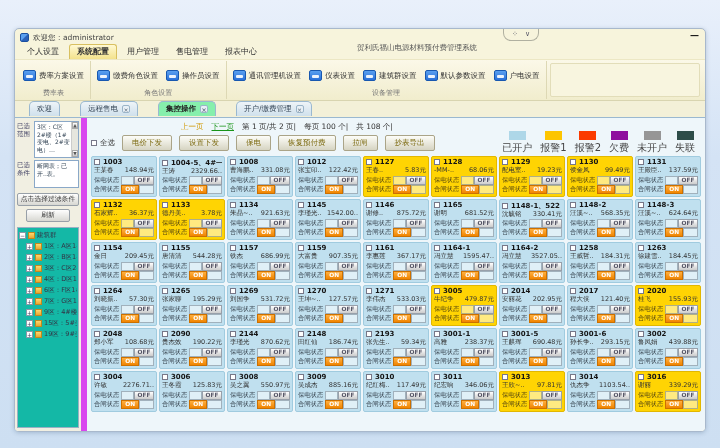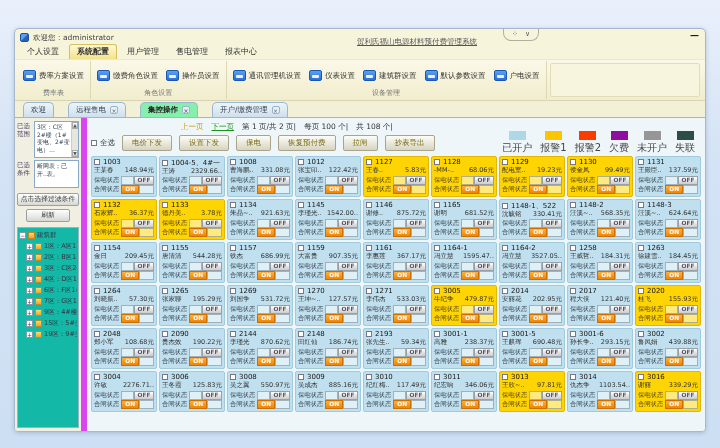--- a/index.html
+++ b/index.html
@@ -9,21 +9,21 @@
   *{box-sizing:border-box;}
 
   .window{position:absolute;left:14px;top:28px;width:692px;height:404px;
           background:#f7f4dc;border:1px solid #a8b8cc;border-radius:5px;
           box-shadow:0 1px 4px rgba(40,70,110,.25);display:flex;flex-direction:column;overflow:hidden;}
 
   
   .titlebar{height:16px;display:flex;align-items:center;padding:1px 5px 0;font-size:7.5px;color:#444;position:relative;flex:none;}
   .app-icon{width:9px;height:9px;border-radius:2px;margin-right:4px;border:1px solid #1a50a0;
             background:linear-gradient(135deg,#5aa0f0 45%,#2a60b8 55%);}
-  .app-title{position:absolute;left:342px;top:8px;color:#555;white-space:nowrap;text-decoration:underline;}
+  .app-title{position:absolute;left:342px;top:14px;color:#555;white-space:nowrap;}
   .win-tab{position:absolute;left:488px;top:0;border:1px solid #b0b0a0;border-top:none;
            border-radius:0 0 8px 8px;padding:1px 8px 2px;display:flex;gap:7px;font-size:7px;color:#556;background:#f7f4dc;}
   .min-btn{position:absolute;right:6px;top:1px;font-size:9px;font-weight:bold;color:#111;line-height:10px;}
 
   
   .menubar{height:14px;display:flex;align-items:flex-end;gap:3px;padding-left:5px;font-size:8px;color:#333;flex:none;}
   .menu-item{padding:1px 7px 2px;border-radius:3px 3px 0 0;white-space:nowrap;}
   .menu-item.active{background:linear-gradient(#fff9d2,#f3e28c);border:1px solid #d8c060;border-bottom:none;font-weight:bold;}
 
   
@@ -32,21 +32,21 @@
   .rgroup{display:flex;flex-direction:column;border-right:1px solid #ddd8b4;padding:2px 6px 0;}
   .rbtns{display:flex;gap:8px;flex:1;align-items:center;}
   .rbtn{display:flex;align-items:center;gap:3px;font-size:7.5px;color:#333;white-space:nowrap;cursor:default;}
   .ricon{width:13px;height:11px;background:linear-gradient(#5aa0f0,#2a70d8);border:1px solid #1858b0;border-radius:2px;position:relative;flex:none;}
   .ricon::after{content:"";position:absolute;left:2px;right:2px;bottom:2px;height:3px;background:rgba(255,255,255,.9);border-radius:1px;}
   .rlabel{font-size:7px;color:#777;text-align:center;height:11px;line-height:11px;}
   .rfiller{flex:1;margin:2px 3px;background:#f8f5df;border:1px solid #e2ddb9;border-radius:2px;}
 
   
   .docarea{flex:1;display:flex;flex-direction:column;background:#f3f0d8;min-height:0;}
-  .tabsrow{height:16px;display:flex;align-items:center;gap:14px;padding-left:8px;flex:none;}
+  .tabsrow{height:16px;display:flex;align-items:flex-start;gap:20px;padding-left:14px;flex:none;}
   .tab{display:flex;align-items:center;gap:4px;padding:2px 7px;font-size:7.5px;color:#345;
        background:linear-gradient(#eef4f8,#cfe0ec);border:1px solid #9ab8d0;border-bottom:none;border-radius:5px 5px 0 0;white-space:nowrap;}
   .tab.active{background:#86efac;font-weight:bold;color:#222;}
   .tab-close{width:8px;height:8px;line-height:7px;text-align:center;font-size:6px;color:#567;
              border:1px solid #9ab4c8;border-radius:2px;background:#e8f0f6;}
 
   .content{flex:1;display:flex;border-top:1px solid #9ab8d0;background:#eef6fa;min-height:0;}
 
   
   .sidebar{width:72px;background:#f1efe2;border-right:6px solid #d946ef;padding:3px 2px;display:flex;flex-direction:column;flex:none;}
@@ -81,21 +81,21 @@
   .legend{margin-left:auto;display:flex;gap:8px;padding-right:6px;}
   .legend-item{display:flex;flex-direction:column;align-items:center;gap:1px;}
   .legend-swatch{width:17px;height:9px;}
   .legend-label{font-size:10px;color:#444;white-space:nowrap;}
 
   .grid{margin-top:3px;display:grid;grid-template-columns:repeat(9,1fr);gap:2px;align-content:start;}
   .card{height:41px;border-radius:2px;padding:1px 2px 2px;display:flex;flex-direction:column;justify-content:space-between;overflow:hidden;}
   .card.open{background:#c0e0ef;border:1px solid #a0cbdf;}
   .card.alarm{background:#ffd403;border:1px solid #e2b700;}
   .card-h{display:flex;align-items:center;gap:3px;min-height:8px;}
-  .card-id{font-size:7px;font-weight:normal;color:#151515;white-space:nowrap;overflow:hidden;}
+  .card-id{font-size:7px;font-weight:bold;color:#151515;white-space:nowrap;overflow:hidden;}
   .card-nm{display:flex;justify-content:space-between;gap:2px;font-size:6.5px;color:#333;}
   .card-nm .nm{white-space:nowrap;overflow:hidden;max-width:30px;flex:none;}
   .card-nm .bal{white-space:nowrap;overflow:hidden;text-align:right;}
   .strow{display:flex;align-items:center;gap:2px;font-size:6.3px;color:#3d4a55;}
   .card.alarm .strow{color:#5a4a10;}
   .stlabel{white-space:nowrap;flex:none;}
   .toggle{height:9px;display:flex;flex:1;max-width:36px;}
   .tg-track{flex:1;background:rgba(255,255,255,.5);border:1px solid rgba(110,125,140,.55);}
   .tg-off{width:20px;background:linear-gradient(#ffffff,#cccccc);border:1px solid #98a0aa;
           font-size:5.8px;color:#556;text-align:center;line-height:7px;font-weight:bold;flex:none;}

